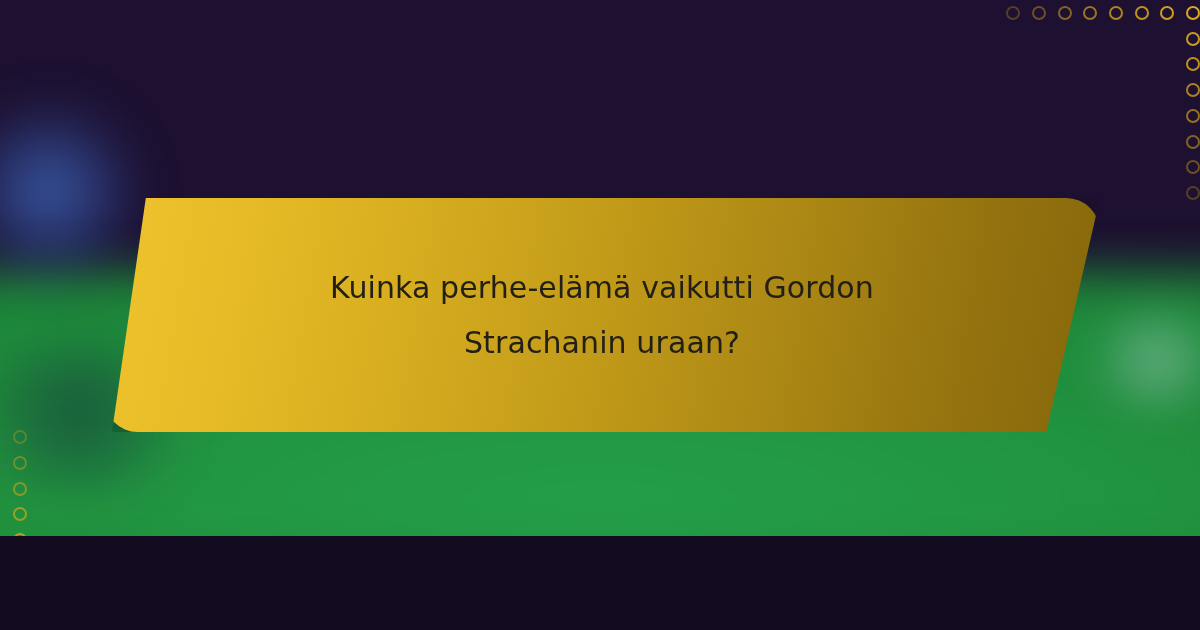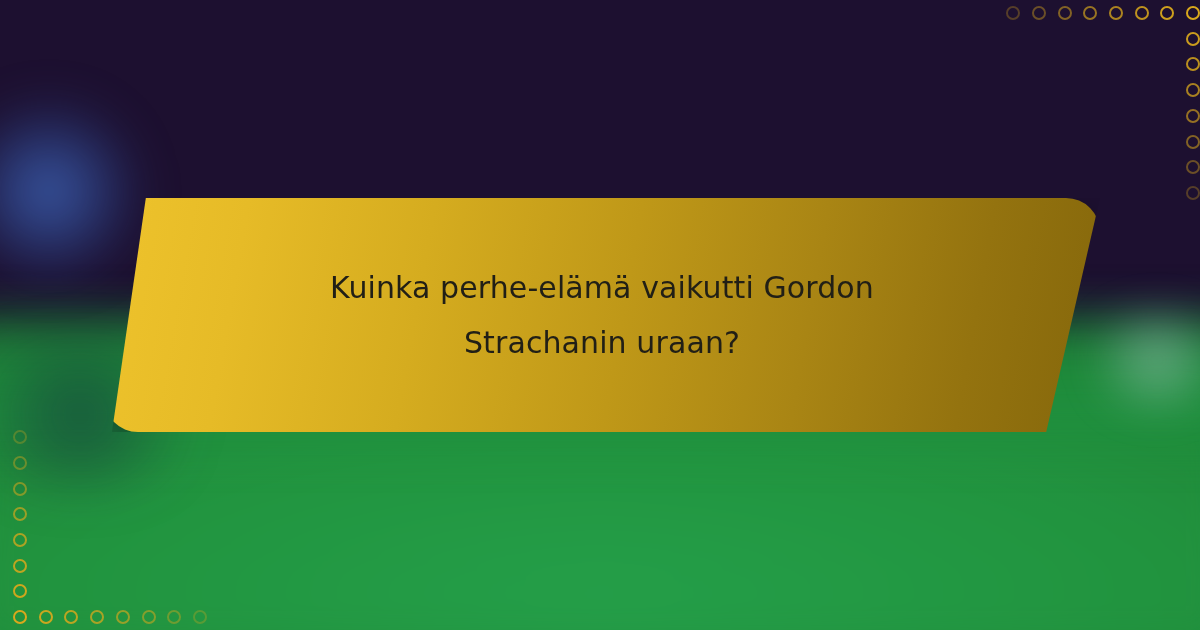--- a/index.html
+++ b/index.html
@@ -3,21 +3,21 @@
 <meta charset="utf-8">
 <style>
   html, body {
     margin: 0;
     padding: 0;
     background: #120a1e;
   }
   #stage {
     position: relative;
     width: 1200px;
-    height: 630px;
+    height: 536px;
     overflow: hidden;
     font-family: "DejaVu Sans", "Liberation Sans", sans-serif;
     background: #1b0f2b;
     text-decoration: underline;
   }
 
   
   .bg-base {
     position: absolute;
     inset: 0;

